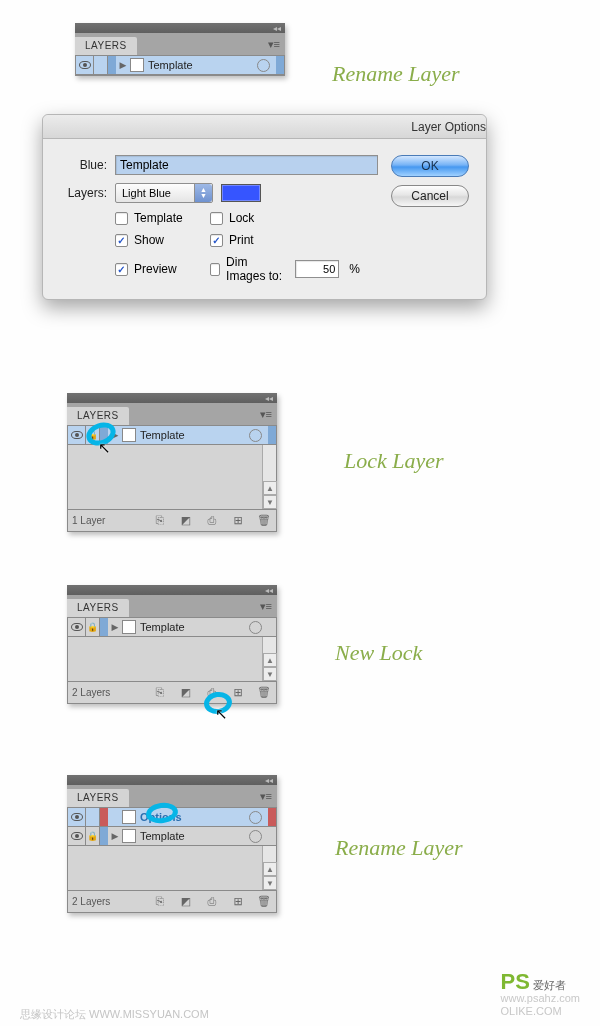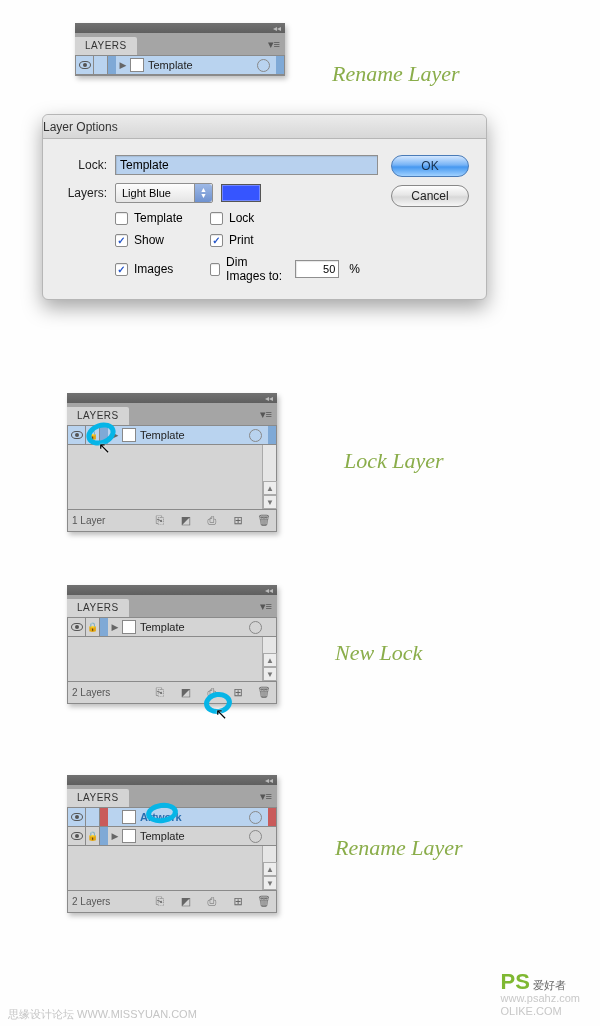--- a/index.html
+++ b/index.html
@@ -144,21 +144,21 @@
     background:#ededed;
     border:1px solid #b6b6b6;
     border-radius:6px;
     box-shadow:0 8px 20px rgba(0,0,0,.35);
   }
   .dialog-title{
     height:24px;
     background:linear-gradient(#ececec,#d7d7d7);
     border-bottom:1px solid #b6b6b6;
     border-radius:6px 6px 0 0;
-    text-align:left;line-height:24px;font-size:12px;color:#333;
+    text-align:right;line-height:24px;font-size:12px;color:#333;
   }
   .dialog-body{padding:16px 16px 16px 16px;display:flex;gap:12px;}
   .form{flex:1;}
   .form-row{display:flex;align-items:center;margin-bottom:8px;}
   .form-label{width:48px;text-align:right;margin-right:8px;font-size:12px;color:#222;}
   .text-input{
     flex:1;height:20px;border:1px solid #8f8f8f;background:#fff;font-size:12px;padding:0 4px;
     box-shadow: inset 1px 1px 1px rgba(0,0,0,.1);
   }
   .text-input.selected{background:#b8d1ee;}
@@ -227,21 +227,21 @@
     </div>
   </div>
   <div class="caption" style="left:332px;top:38px;">Rename Layer</div>
 </div>
 
 <div class="dialog">
   <div class="dialog-title">Layer Options</div>
   <div class="dialog-body">
     <div class="form">
       <div class="form-row">
-        <div class="form-label">Lock:</div>
+        <div class="form-label">Blue:</div>
         <input class="text-input selected" value="Template" style="">
       </div>
       <div class="form-row">
         <div class="form-label">Layers:</div>
         <div class="select">
           <span>Light Blue</span>
           <div class="select-arrows">▲<br>▼</div>
         </div>
         <div class="swatch"></div>
       </div>
@@ -257,21 +257,21 @@
         <div class="cb">
             <div class="box">✓</div>
             <span>Show</span>
           </div>
         <div class="cb">
             <div class="box">✓</div>
             <span>Print</span>
           </div>
         <div class="cb">
             <div class="box">✓</div>
-            <span>Images</span>
+            <span>Preview</span>
           </div>
         <div class="cb">
           <div class="box"></div>
           <span>Dim Images to:</span>
           <input class="dim-input" value="50" style="">
           <span>%</span>
         </div>
       </div>
     </div>
     <div class="btn-col">
@@ -386,21 +386,21 @@
     </div>
     <div class="panel-body">
       <div class="layer-row" style="background:#b9d3ef">
         <div class="vis-col">
             <div class="eye"></div>
           </div>
         <div class="lock-col"></div>
         <div class="color-col" style="background:#c95b5b"></div>
         <div class="disclosure"></div>
         <div class="thumb"></div>
-        <div class="layer-name" style="font-weight:bold;color:#2a6eaf">Artwork</div>
+        <div class="layer-name" style="font-weight:bold;color:#2a6eaf">Options</div>
         <div class="target"></div>
         <div class="sel-col" style="background:#c95b5b"></div>
       </div>
       <div class="layer-row sub">
         <div class="vis-col">
             <div class="eye"></div>
           </div>
         <div class="lock-col">
             <span style="font-size:9px;color:#555">🔒</span>
           </div>
@@ -426,18 +426,18 @@
         <div class="foot-icon">⎙</div>
         <div class="foot-icon">⊞</div>
         <div class="foot-icon">🗑</div>
       </div>
     </div>
   </div>
   <div class="anno2" style="left:146px;top:28px;width:32px;height:20px"></div>
   <div class="caption" style="left:335px;top:60px;">Rename Layer</div>
 </div>
 
-<div class="wm" style="left:8px;bottom:4px">思缘设计论坛  WWW.MISSYUAN.COM</div>
+<div class="wm" style="left:20px;bottom:4px">思缘设计论坛  WWW.MISSYUAN.COM</div>
 <div class="wm-r">
   <span class="ps-logo">PS</span> <span class="ps-ch">爱好者</span><br>
   <span>www.psahz.com</span><br>
   <span>OLIKE.COM</span>
 </div>
 
 </body></html>

